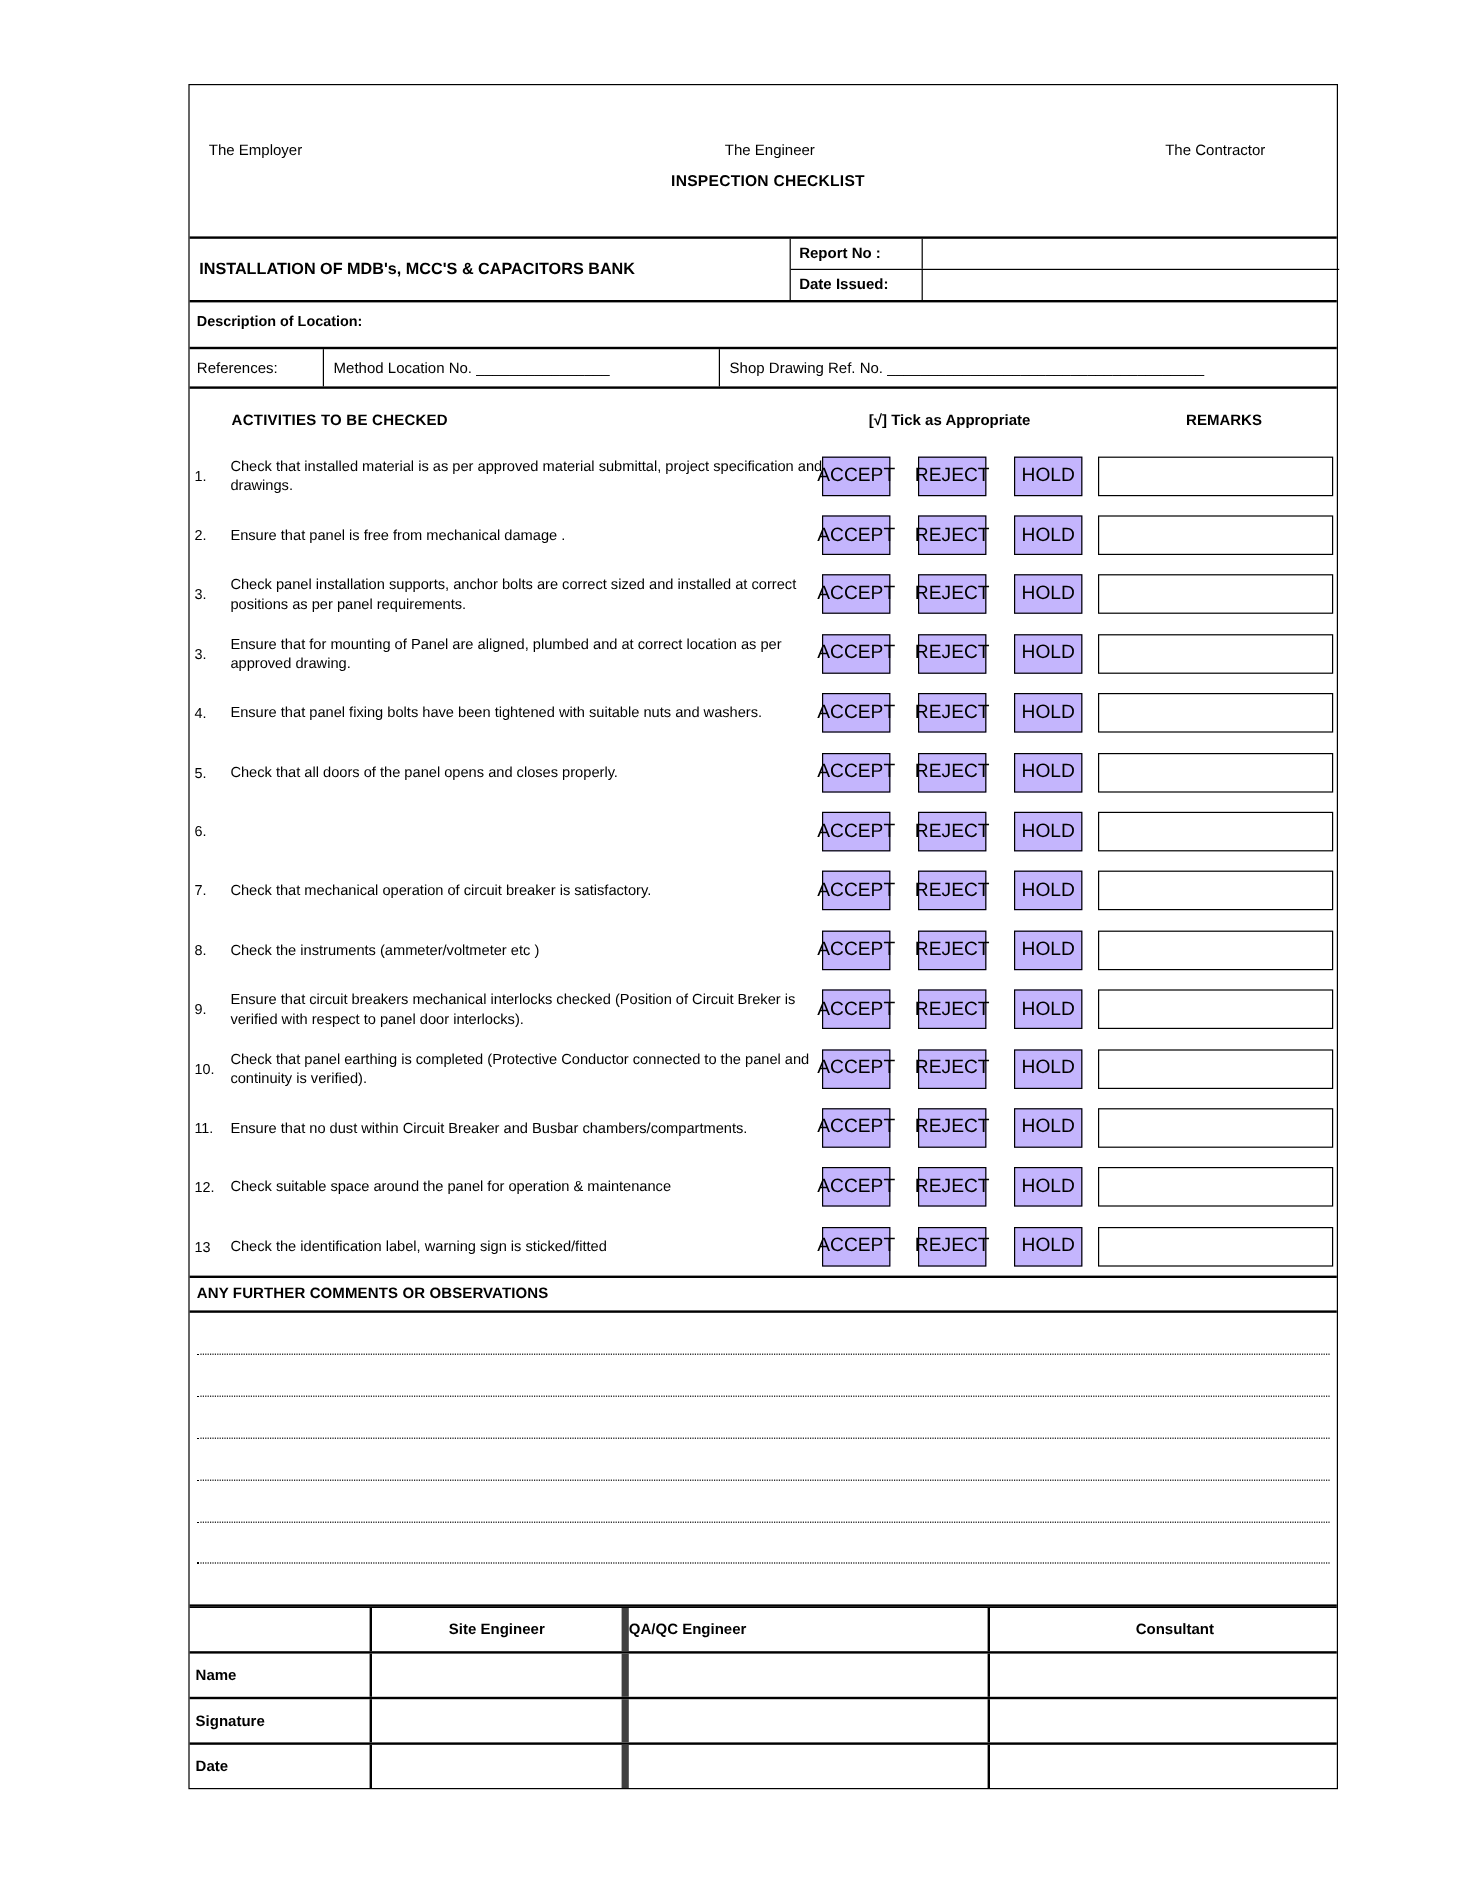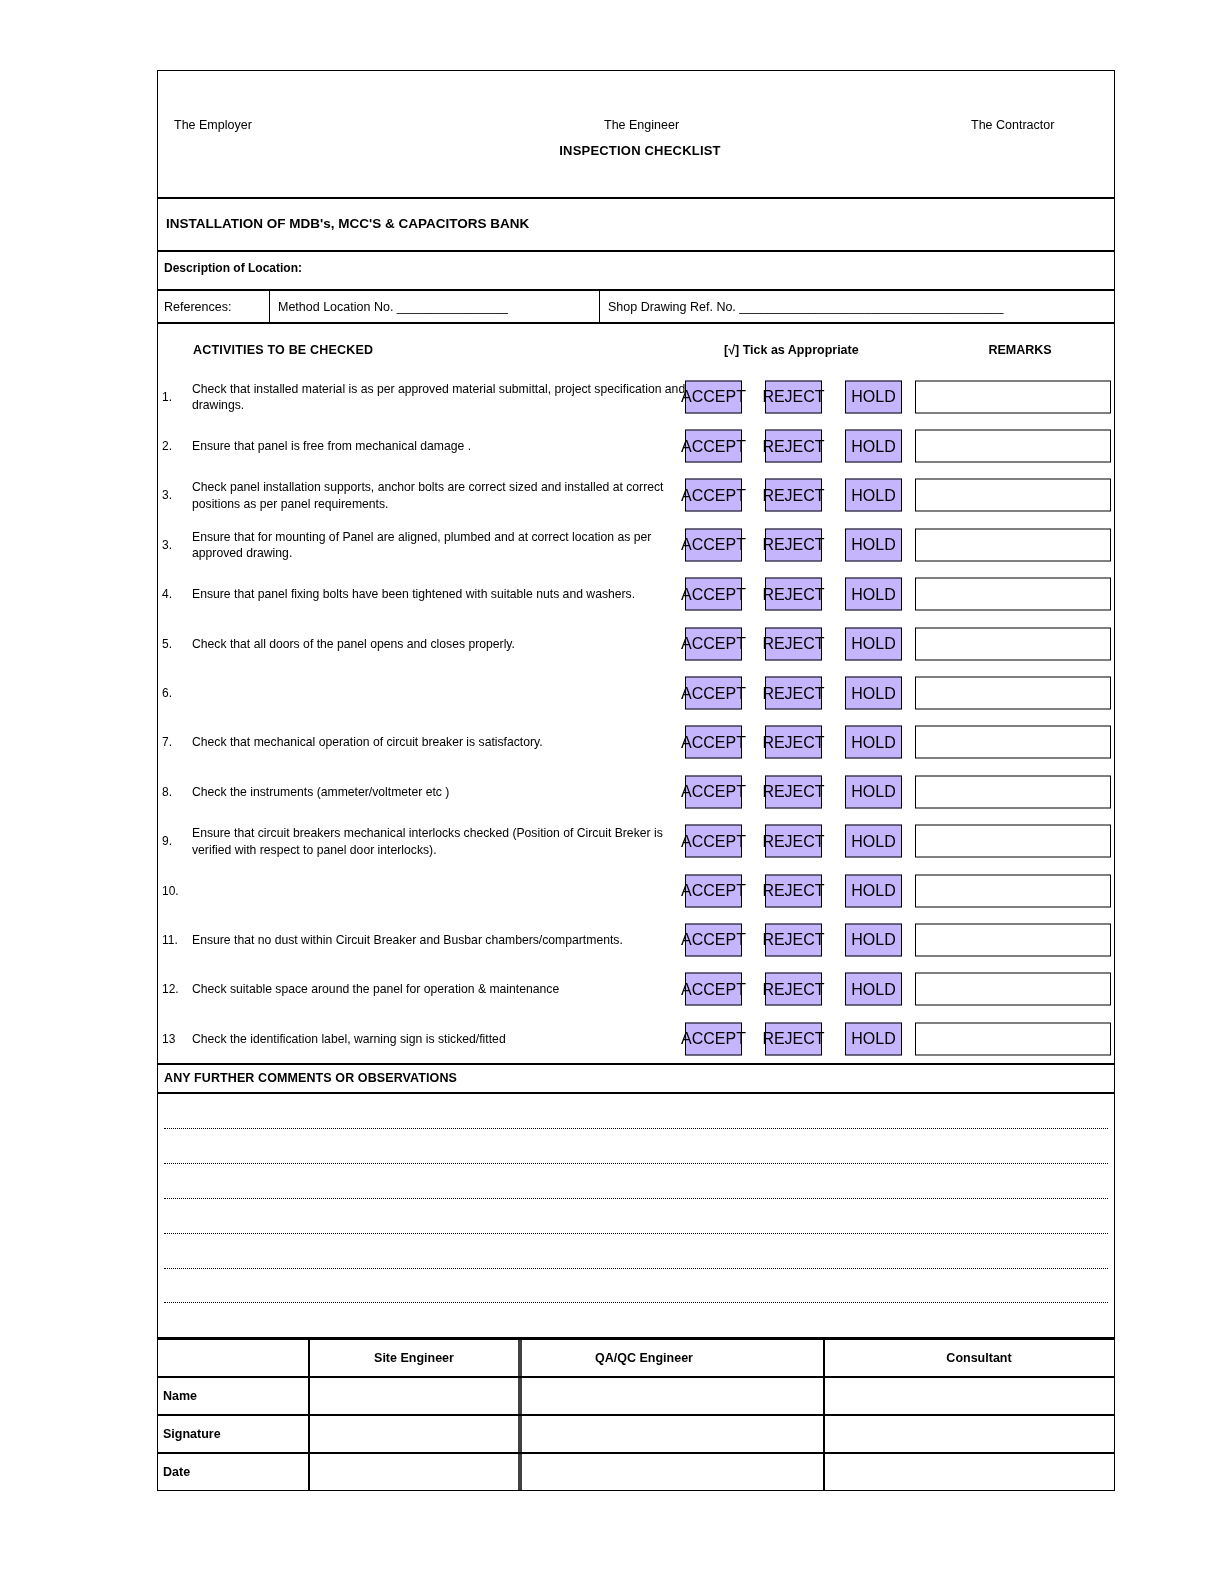--- a/index.html
+++ b/index.html
@@ -277,21 +277,21 @@
   .sig-cell {
     position: absolute;
     top: 0;
     height: 100%;
     box-sizing: border-box;
     display: flex;
     align-items: center;
   }
   .sig-cell.c0 { left: 0;     width: 150px; padding-left: 5px; }
   .sig-cell.c1 { left: 150px; width: 210px; border-left: 2px solid #000; justify-content: center; }
-  .sig-cell.c2 { left: 360px; width: 248px; border-left: 4px solid #404040; justify-content: center; }
+  .sig-cell.c2 { left: 360px; width: 248px; border-left: 6px solid #404040; }
   .sig-cell.c3 { left: 665px; right: 0;     border-left: 2px solid #000; justify-content: center; padding-left: 19px; }
   .sig-hdr-text {
     font-size: 12.5px;
     font-weight: bold;
   }
   .sig-label {
     font-size: 12.5px;
     font-weight: bold;
   }
 </style>
@@ -303,20 +303,30 @@
 
     <div class="parties">
       <div class="party employer">The Employer</div>
       <div class="party engineer">The Engineer</div>
       <div class="party contractor">The Contractor</div>
       <div class="doc-title">INSPECTION CHECKLIST</div>
     </div>
 
     <div class="inst-band">
       <div class="inst-title">INSTALLATION OF MDB's, MCC'S &amp; CAPACITORS BANK</div>
+      <div class="rep-col">
+        <div class="rep-row first">
+          <div class="rep-label">Report No :</div>
+          <div class="rep-value"></div>
+        </div>
+        <div class="rep-row">
+          <div class="rep-label">Date Issued:</div>
+          <div class="rep-value"></div>
+        </div>
+      </div>
     </div>
 
     <div class="desc-band">
       <div class="desc-label">Description of Location:</div>
     </div>
 
     <div class="ref-band">
       <div class="ref-cell c1">
         <span class="ref-text">References:</span>
       </div>
@@ -429,20 +439,21 @@
           <div class="activity">Ensure that circuit breakers mechanical interlocks checked (Position of Circuit Breker is verified with respect to panel door interlocks).</div>
           <div class="boxes">
             <div class="opt accept">ACCEPT</div>
             <div class="opt reject">REJECT</div>
             <div class="opt hold">HOLD</div>
             <div class="remark-box"></div>
           </div>
         </div>
         <div class="row">
           <div class="num">10.</div>
+          <div class="activity">Check that panel earthing is completed (Protective Conductor connected to the panel and continuity is verified).</div>
           <div class="boxes">
             <div class="opt accept">ACCEPT</div>
             <div class="opt reject">REJECT</div>
             <div class="opt hold">HOLD</div>
             <div class="remark-box"></div>
           </div>
         </div>
         <div class="row">
           <div class="num">11.</div>
           <div class="activity">Ensure that no dust within Circuit Breaker and Busbar chambers/compartments.</div>

